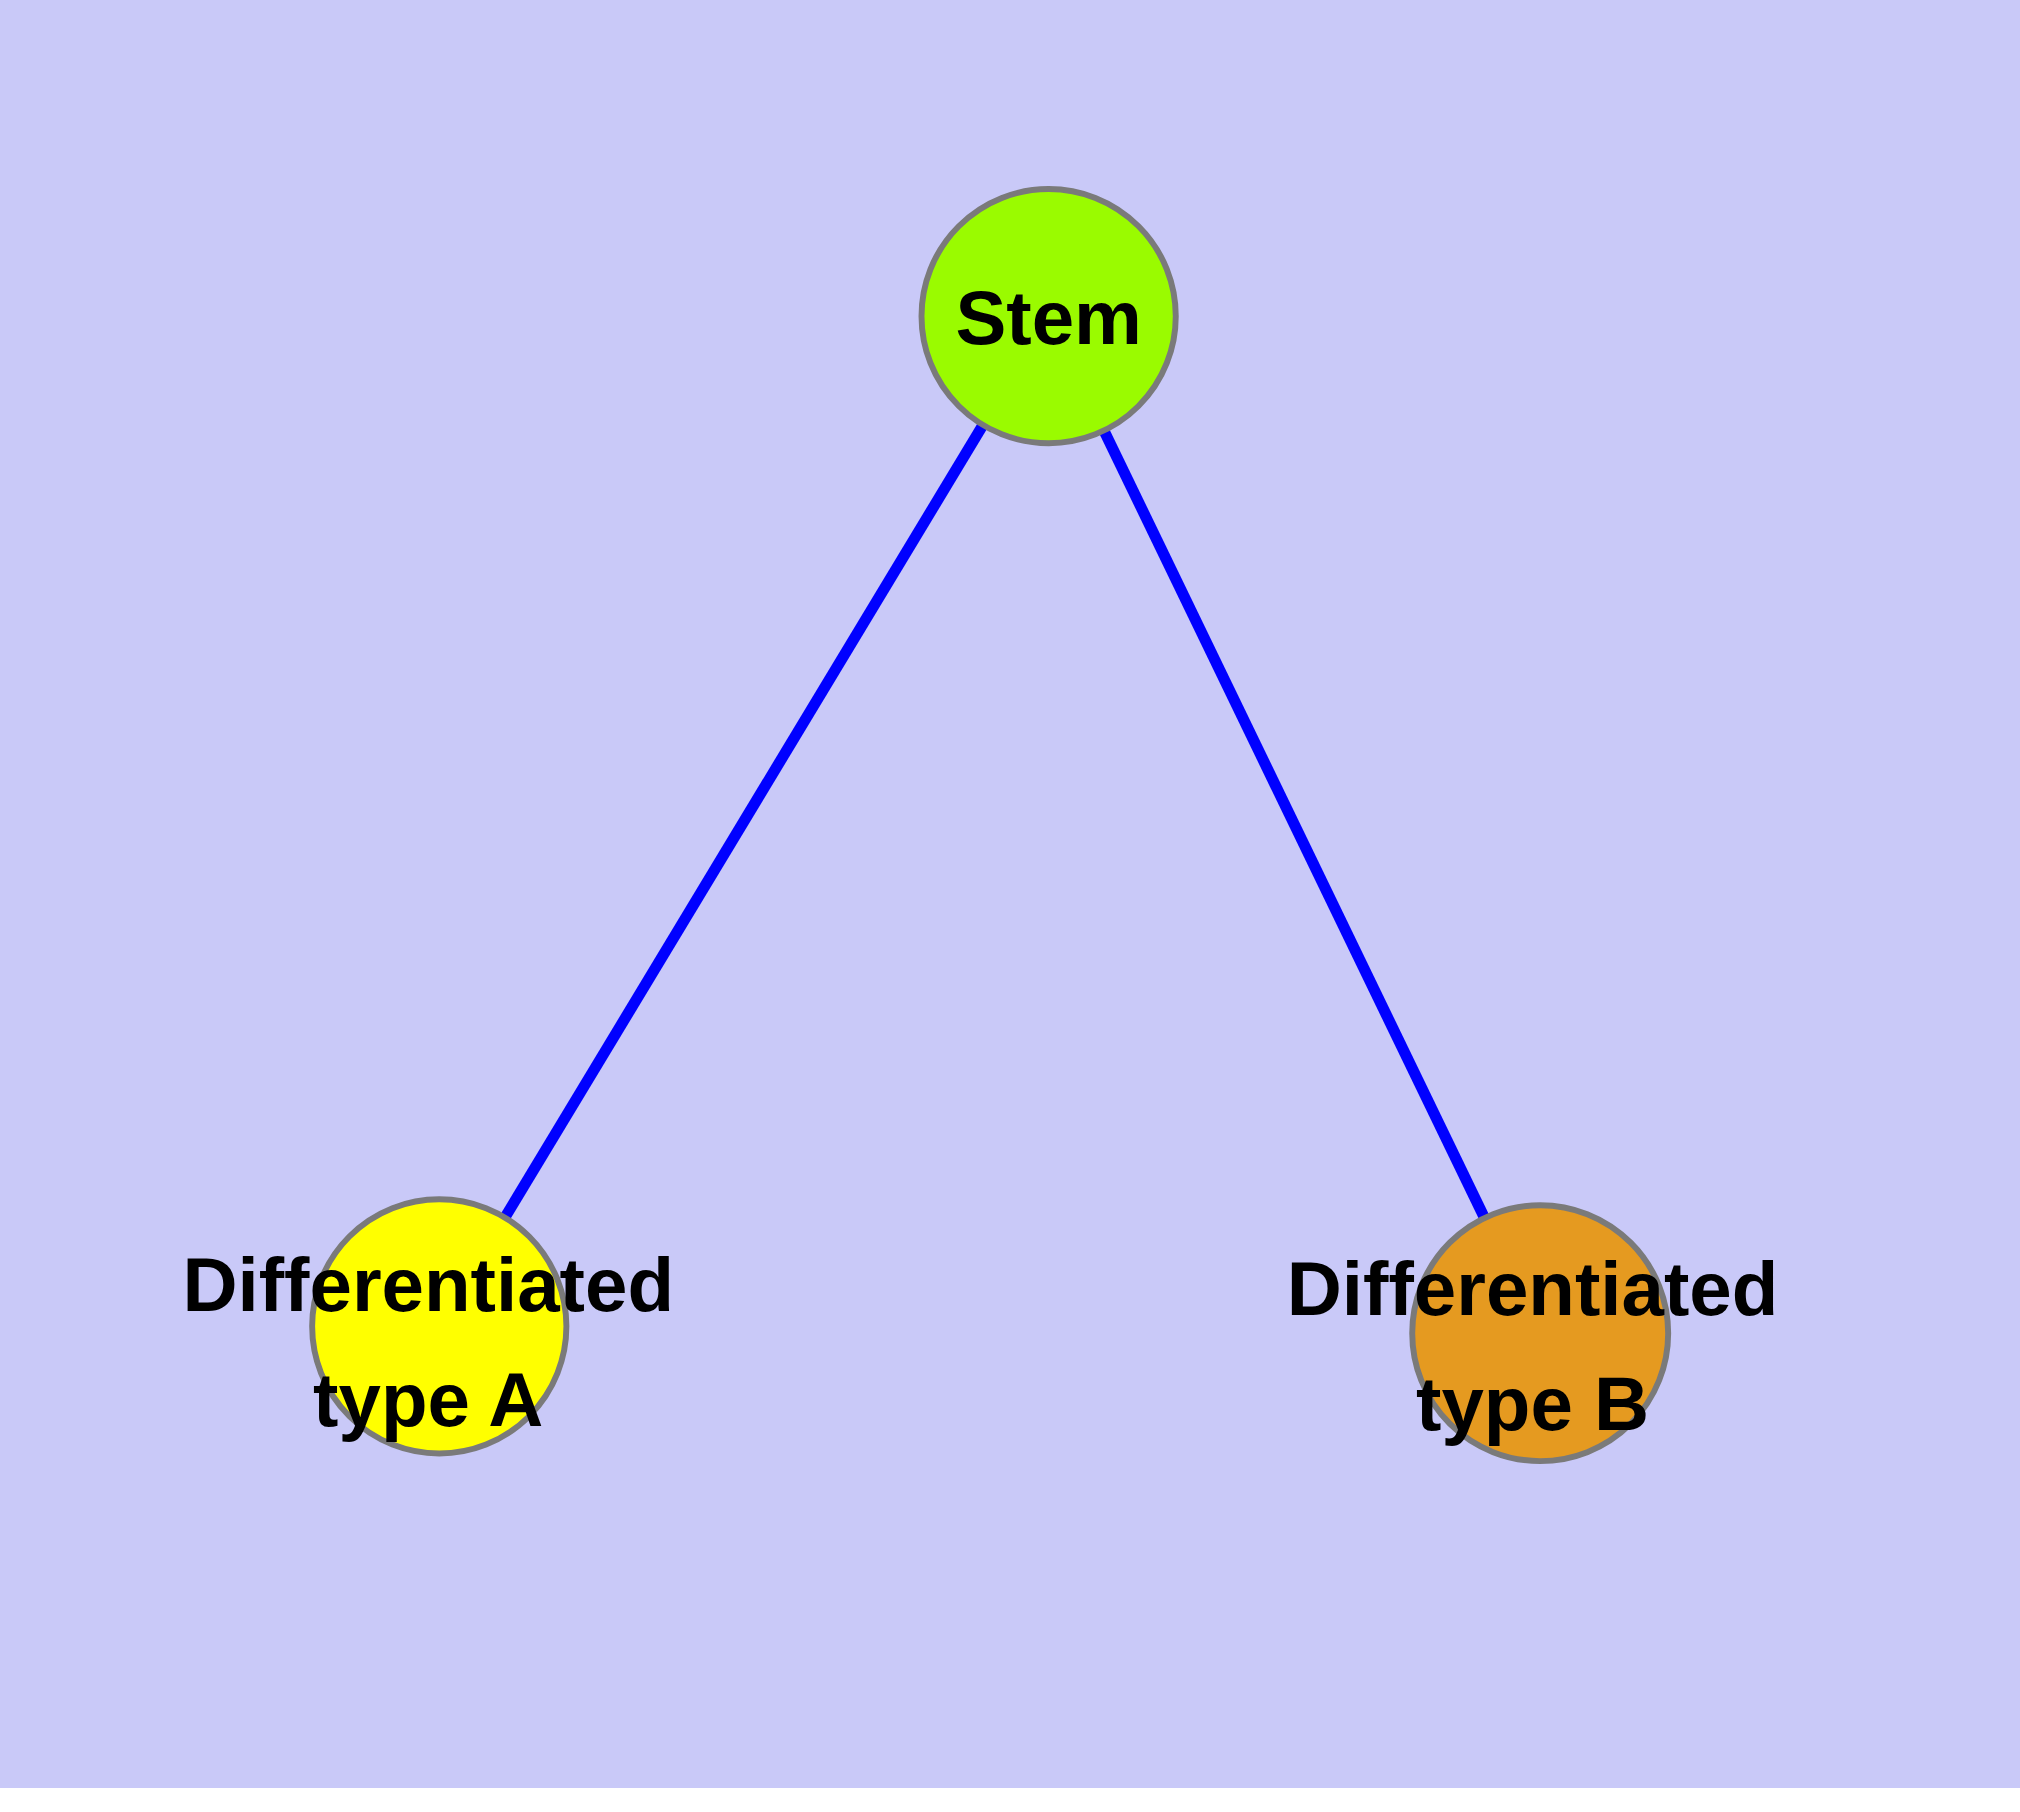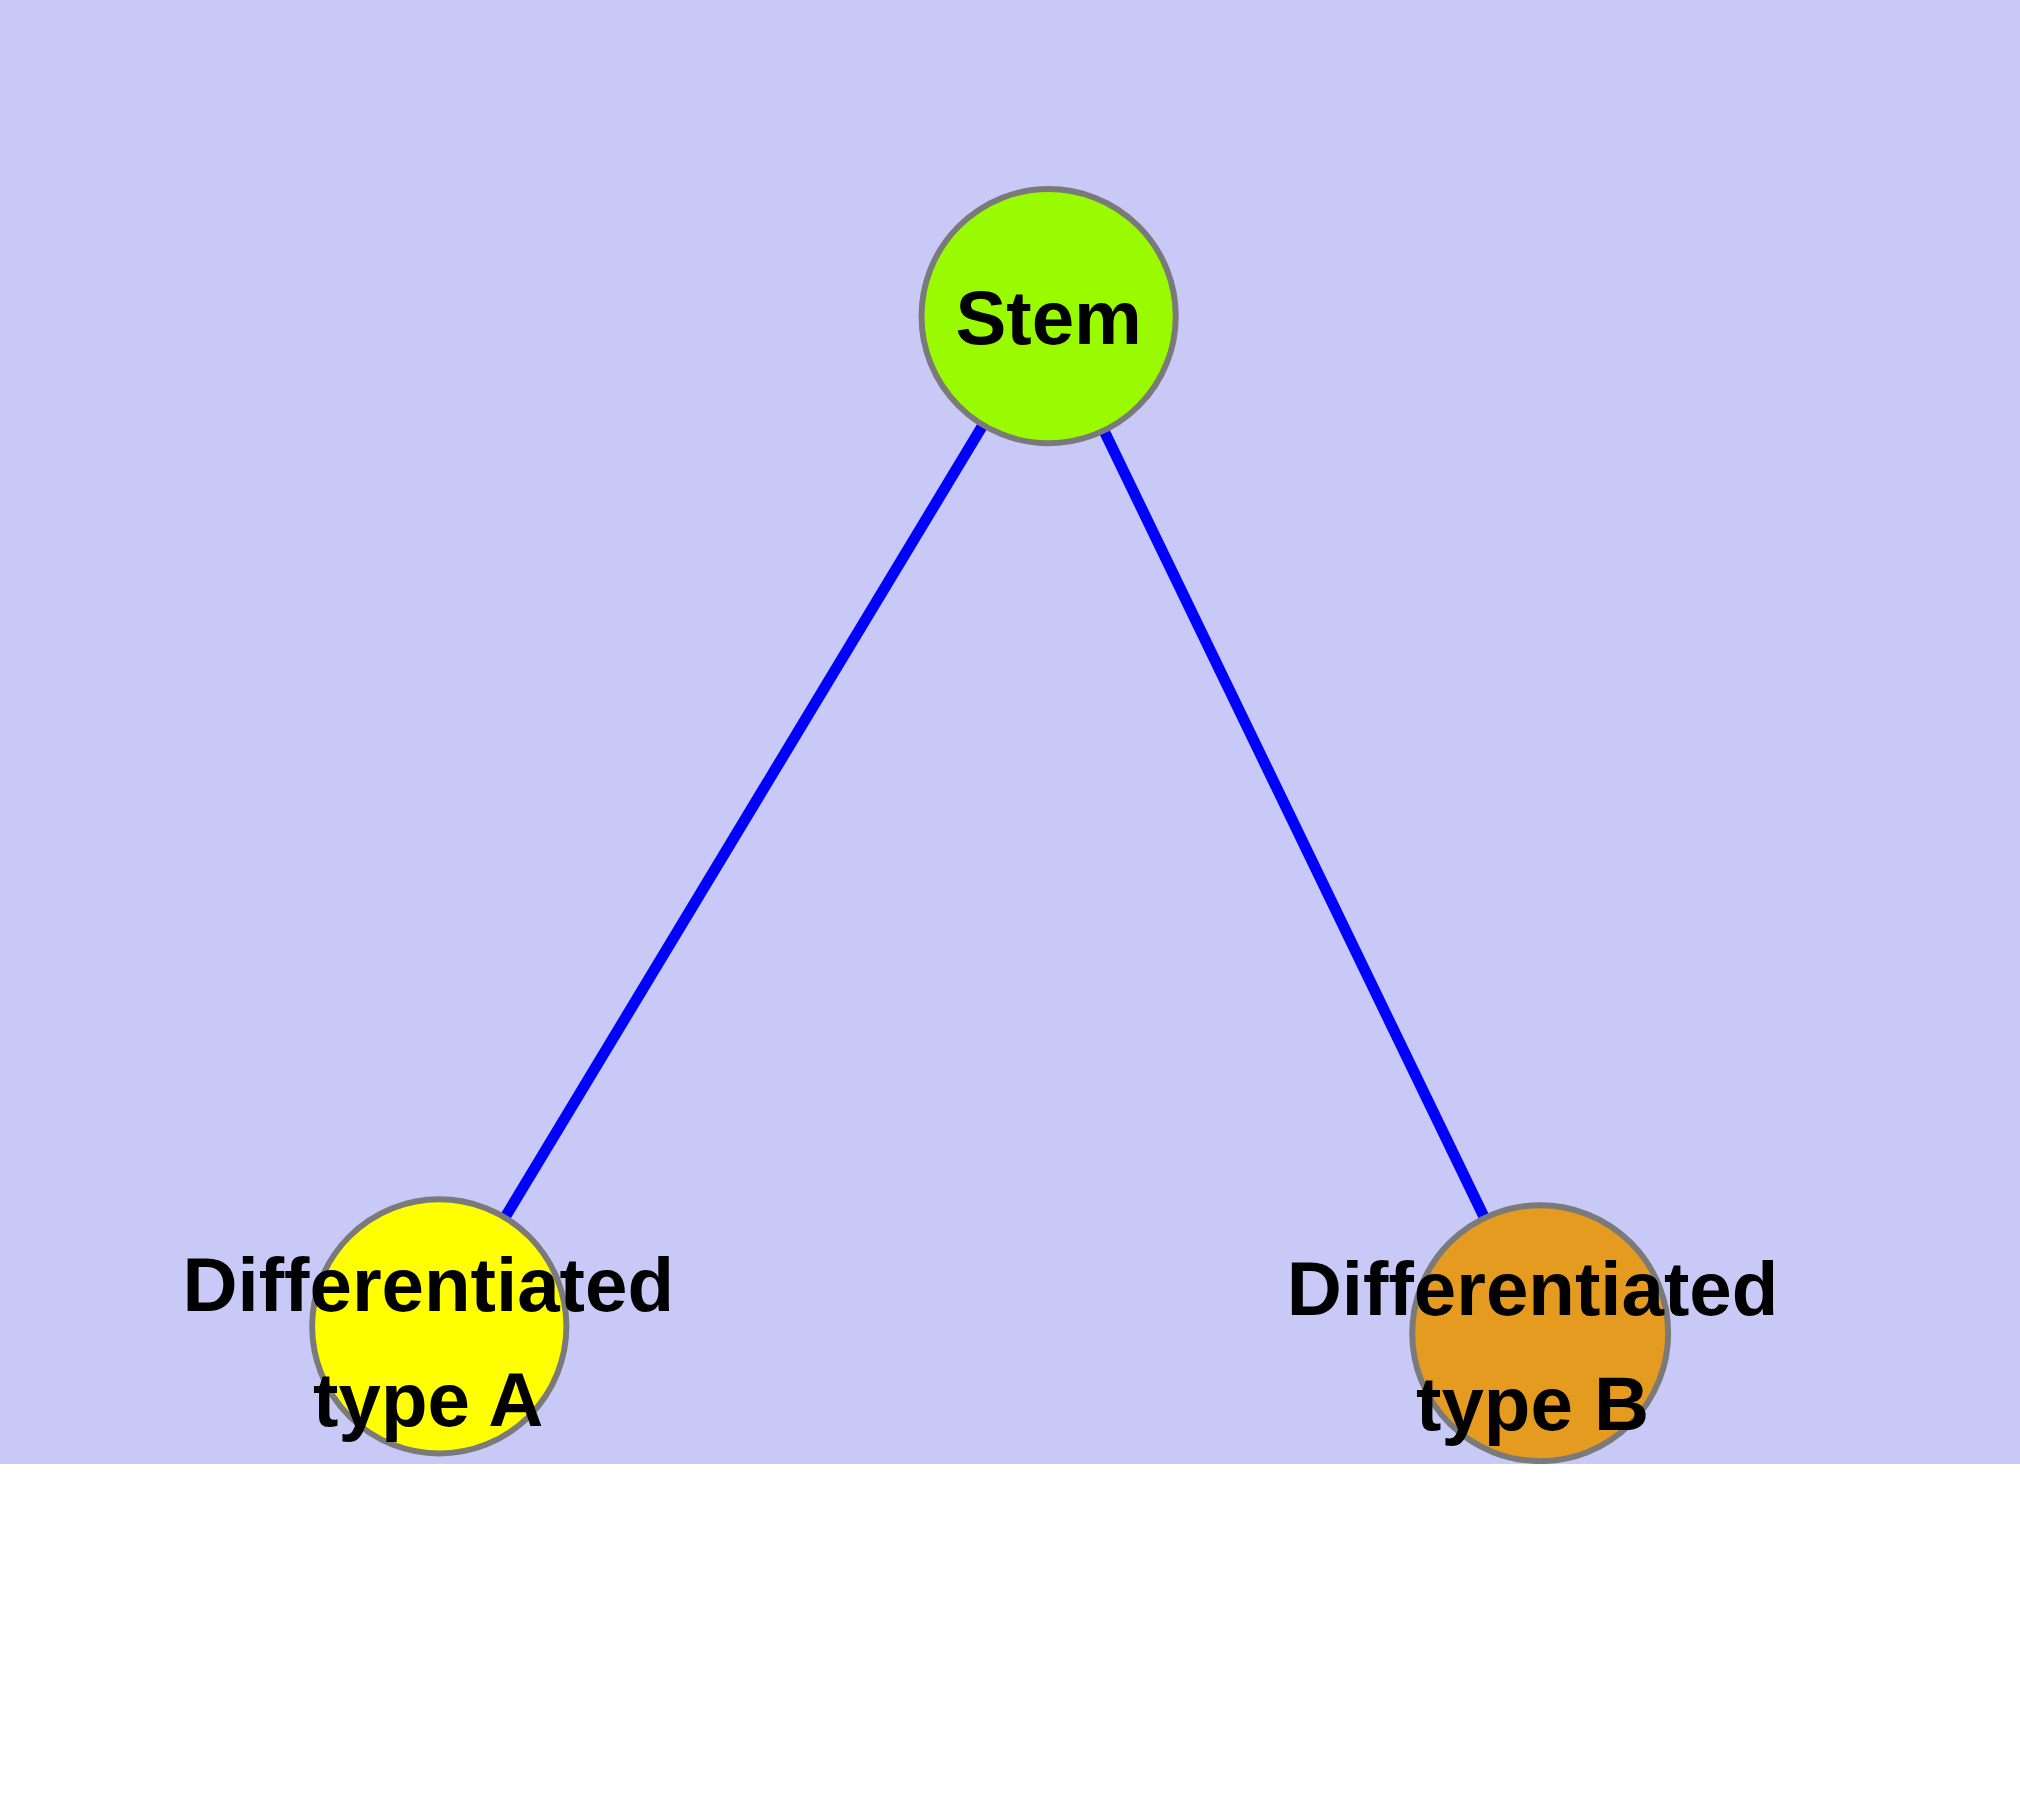--- a/index.html
+++ b/index.html
@@ -2,21 +2,21 @@
 <html style="--color-background: #C9C9F8; --color-edge: #0000FF; --color-node_border: #7A7A7A; --color-label: #000000; --color-node_stem: #9AFB00; --color-node_type_a: #FFFF00; --color-node_type_b: #E59A20;font-size:13.6px"><head>
 <meta charset="utf-8">
 <style>
   html, body {
     margin: 0;
     padding: 0;
   }
   #stage {
     position: relative;
     width: 2021px;
-    height: 1464px;
+    height: 1788px;
     background: var(--color-background);
     overflow: hidden;
   }
   #diagram {
     display: block;
     width: 2021px;
     height: 1812px;
   }
   .edge {
     stroke: var(--color-edge);

